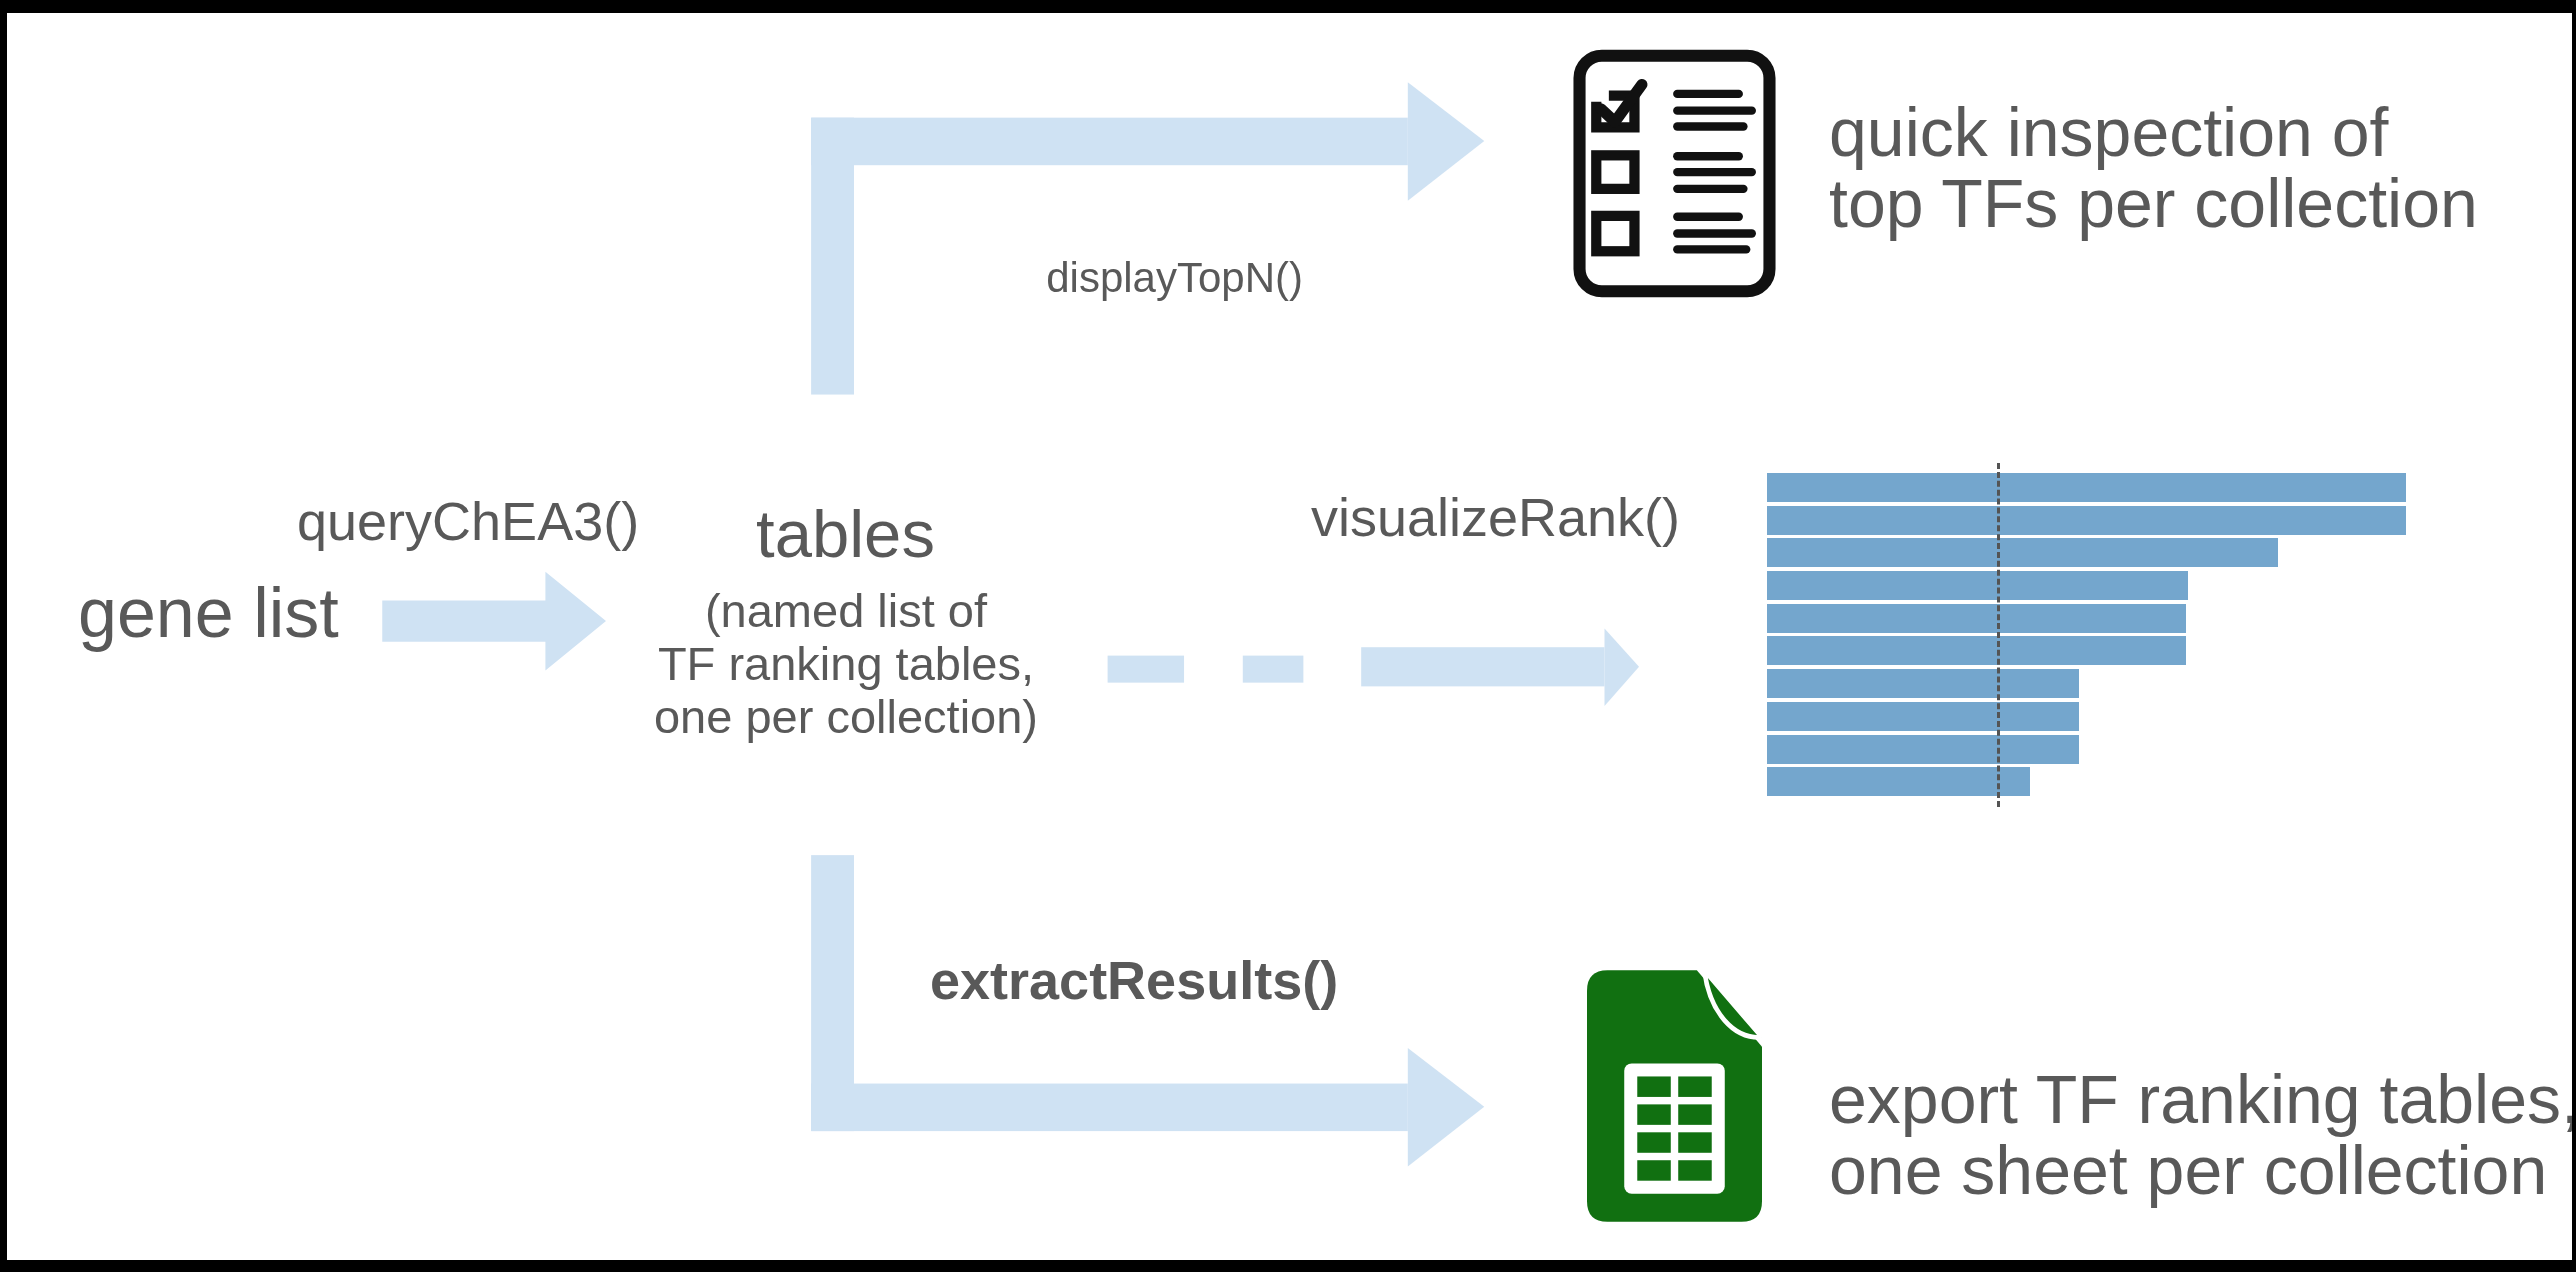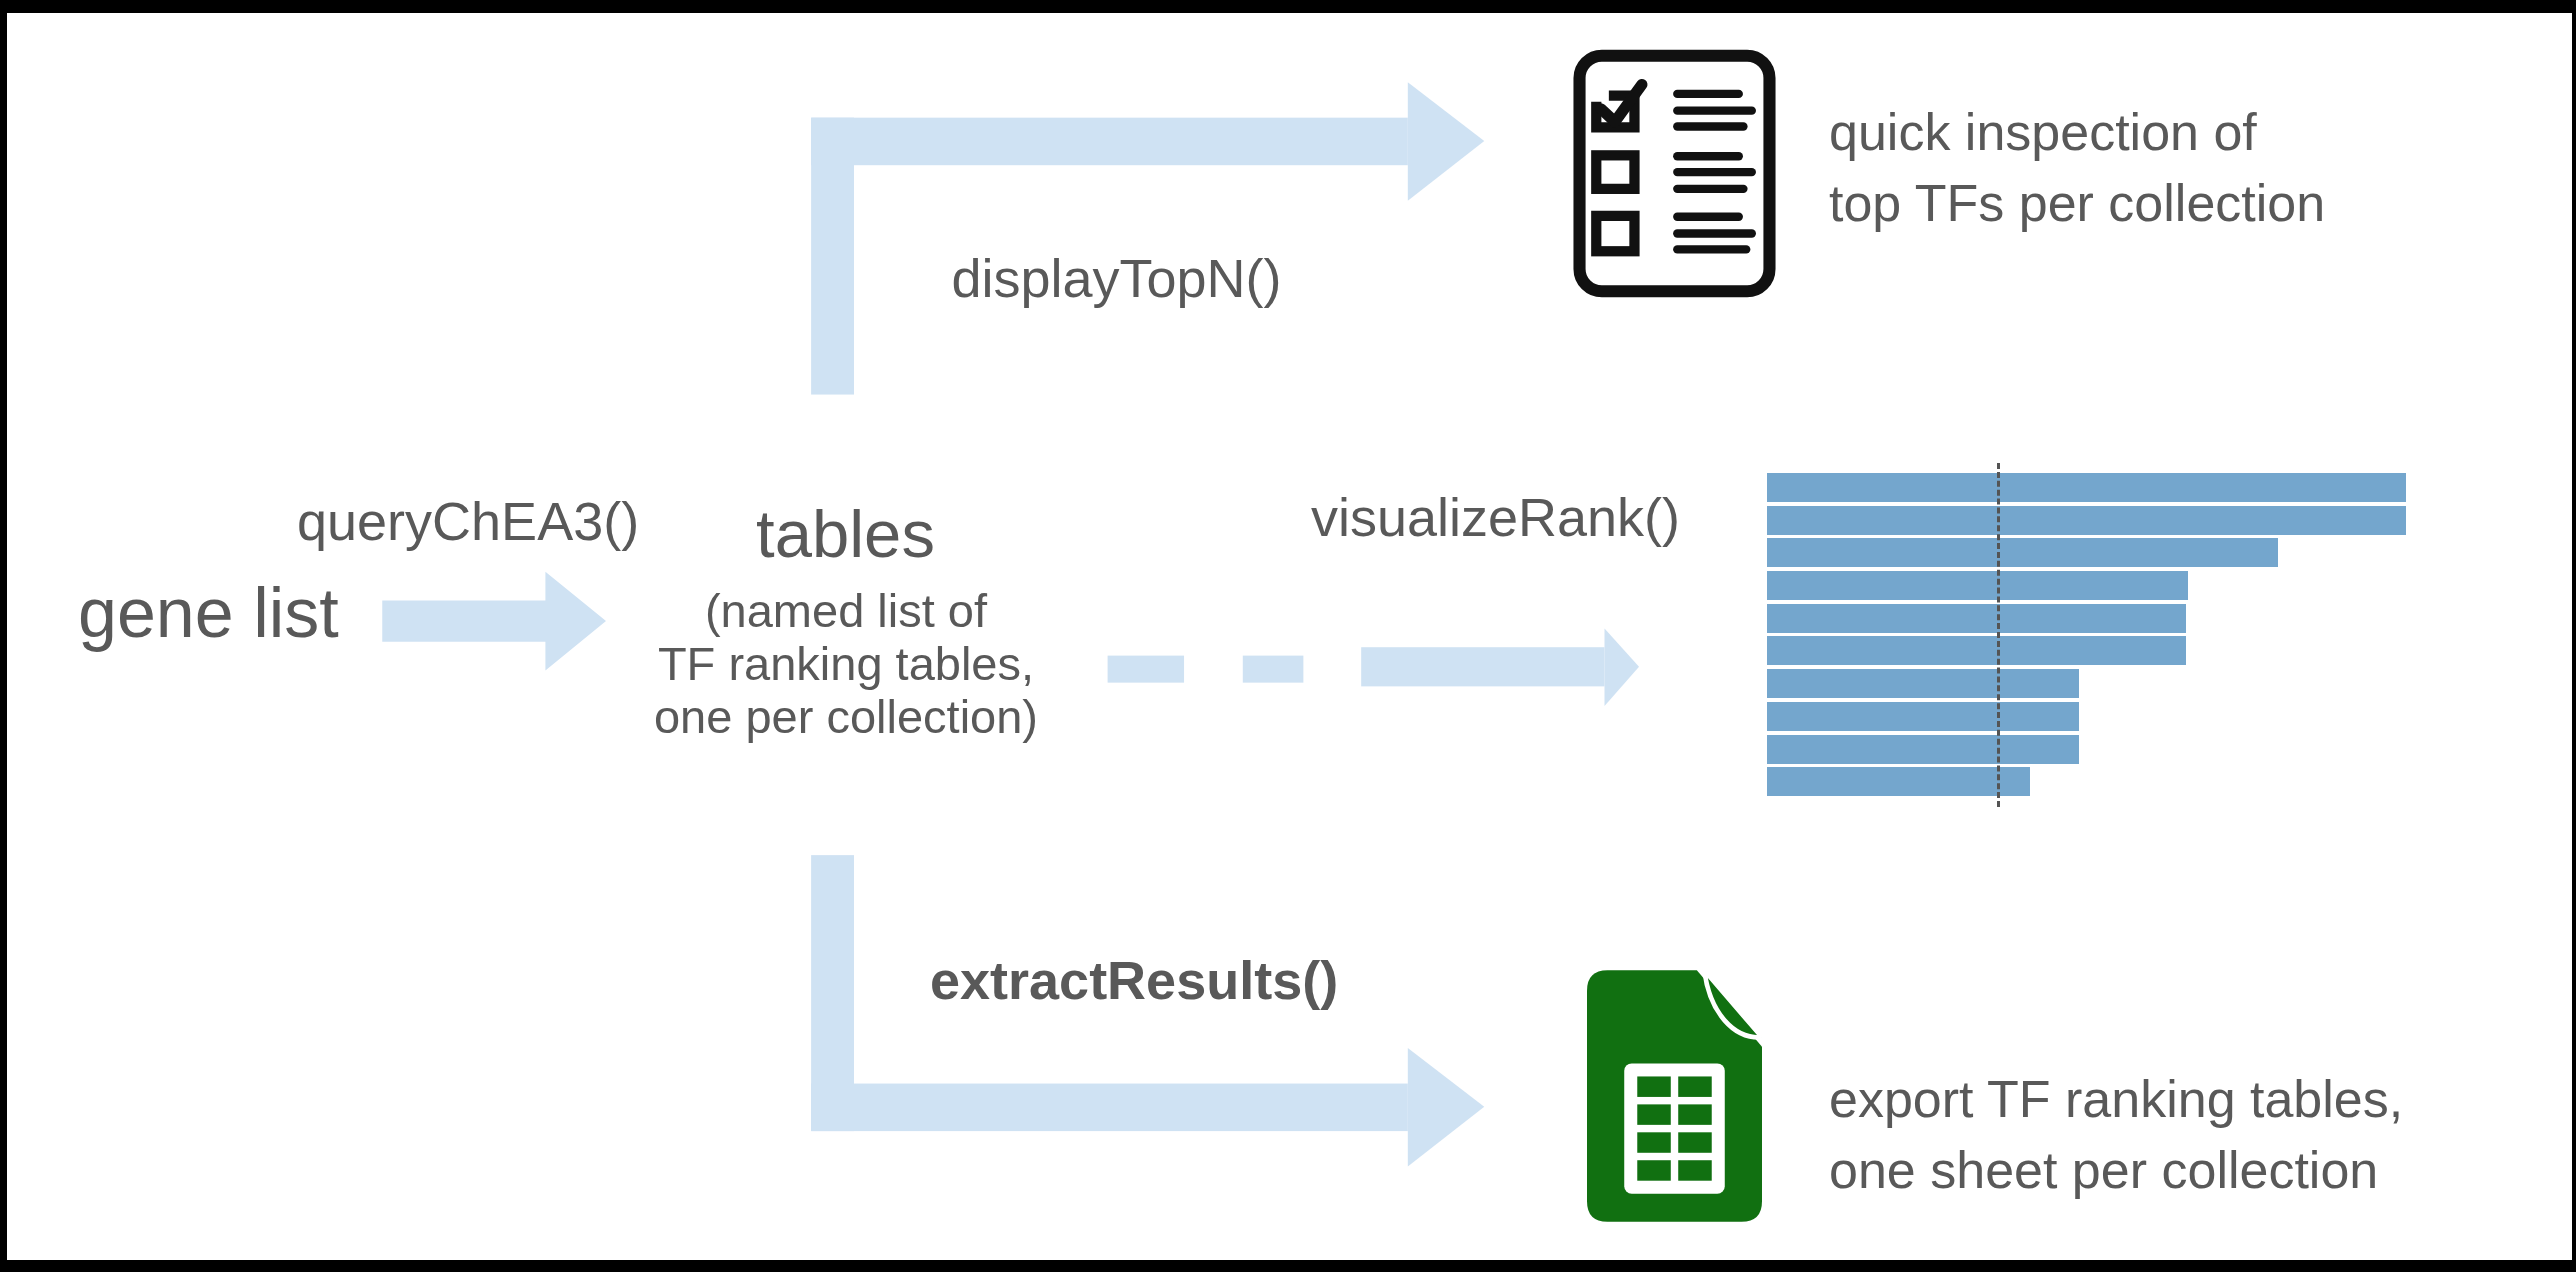--- a/index.html
+++ b/index.html
@@ -14,24 +14,24 @@
   #frame-top{left:0;top:0;width:2576px;height:13px;}
   #frame-bottom{left:0;top:1260px;width:2576px;height:13px;}
   #frame-left{left:0;top:0;width:6.5px;height:1273px;}
   #frame-right{left:2572px;top:0;width:3.7px;height:1273px;}
 
   .lbl{position:absolute;color:var(--text,#595959);white-space:nowrap;}
   #gene-list-label{left:78px;top:576px;font-size:70px;line-height:75px;}
   #query-label{left:297px;top:492px;width:373px;font-size:54px;line-height:58px;text-align:left;}
   #results-title{left:659px;top:498px;width:373px;font-size:67px;line-height:71px;text-align:center;}
   #results-sub{left:613px;top:584px;width:466px;font-size:47px;line-height:53px;text-align:center;white-space:normal;}
-  #display-label{left:930px;top:249px;width:373px;font-size:54px;line-height:58px;text-align:center;}
+  #display-label{left:930px;top:249px;width:373px;font-size:42px;line-height:58px;text-align:right;}
   #visualize-label{left:1309px;top:488px;width:373px;font-size:54px;line-height:58px;text-align:center;}
   #extract-label{left:930px;top:951px;width:373px;font-size:54px;line-height:58px;text-align:center;font-weight:bold;}
-  .caption{position:absolute;color:var(--text,#595959);font-size:52px;line-height:71px;white-space:nowrap;}
+  .caption{position:absolute;color:var(--text,#595959);font-size:68px;line-height:71px;white-space:nowrap;}
   #caption-inspection{left:1829px;top:97px;}
   #caption-export{left:1829px;top:1028px;margin-top:36px;}
 
   #arrow-layer{position:absolute;left:0;top:0;width:2576px;height:1273px;pointer-events:none;}
   .arr{fill:var(--arrow,#cfe2f3);}
 
   #icon-checklist{position:absolute;left:1573px;top:49px;width:203px;height:249px;}
   #icon-sheets{position:absolute;left:1587px;top:970px;width:175px;height:252px;}
 
   #rank-chart{position:absolute;left:1767px;top:473px;width:643px;height:326px;}

